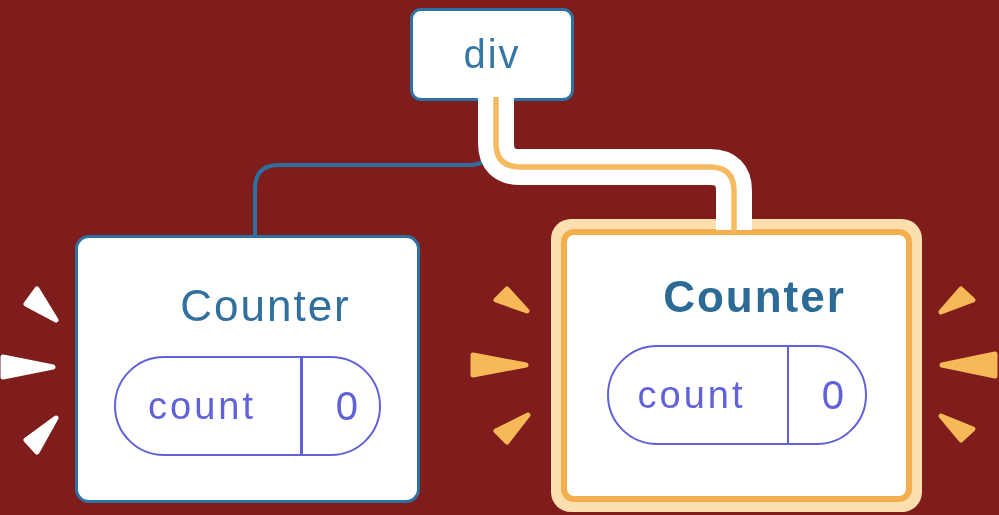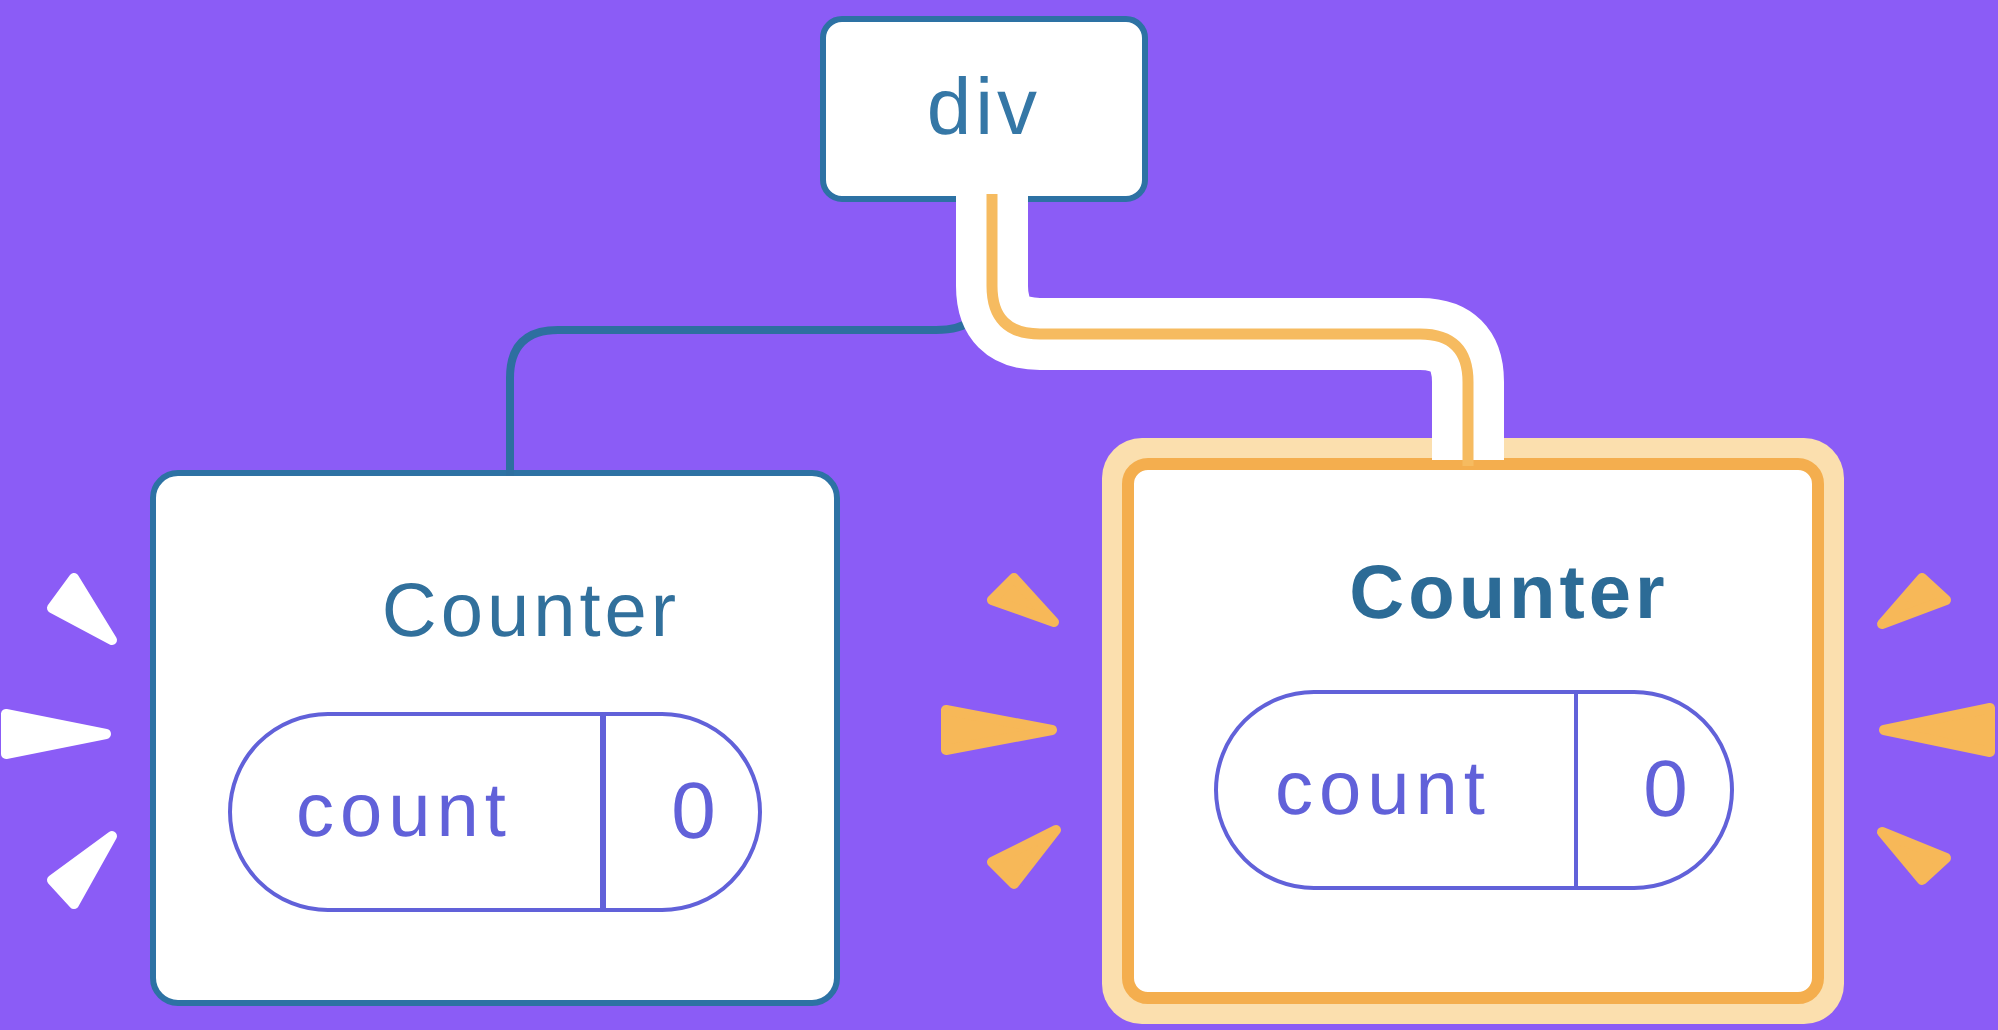--- a/index.html
+++ b/index.html
@@ -1,19 +1,19 @@
 <!DOCTYPE html>
 <html><head>
 <meta charset="utf-8">
 <style>
   html,body{margin:0;padding:0;}
   .canvas{
     position:relative;
     width:999px;height:515px;
-    background:#8b5cf6;
+    background:#7f1d1d;
     overflow:hidden;
     font-family:"Liberation Sans", sans-serif;
   }
   
   .node{position:absolute;box-sizing:border-box;background:#fff;}
   .div-node{
     left:410px;top:8px;width:164px;height:93px;
     border:3px solid #2D72A4;border-radius:11px;
     display:flex;align-items:center;justify-content:center;
     z-index:1;
@@ -35,21 +35,21 @@
     background:#FBDFAE;border-radius:20px;padding:10px;
     box-sizing:border-box;z-index:1;
   }
   .right-inner{
     width:100%;height:100%;box-sizing:border-box;
     background:#fff;border:6px solid #F4AE4E;border-radius:13px;
     display:flex;flex-direction:column;align-items:center;
     padding-top:40px;
   }
   .counter-title{
-    color:#31709C;font-size:38px;line-height:44px;letter-spacing:2px;
+    color:#31709C;font-size:44px;line-height:44px;letter-spacing:2px;
     font-weight:500;
     margin-left:36px;
   }
   .counter-title.bold{font-weight:700;color:#2C6B96;}
   
   .pill{
     margin-top:28px;
     height:100px;box-sizing:border-box;
     border:2.5px solid #6161D9;border-radius:52px;
     display:flex;align-items:stretch;overflow:hidden;

